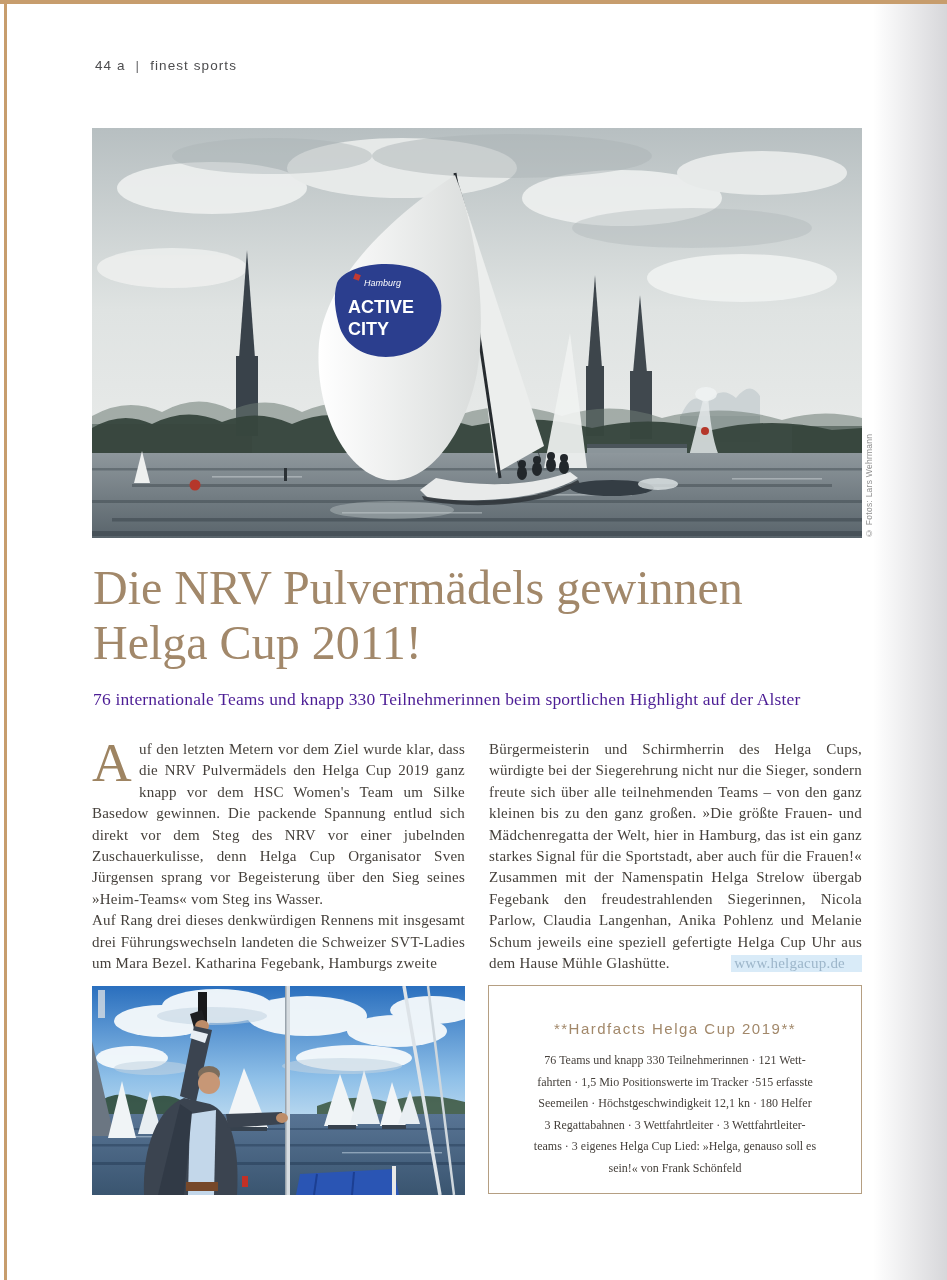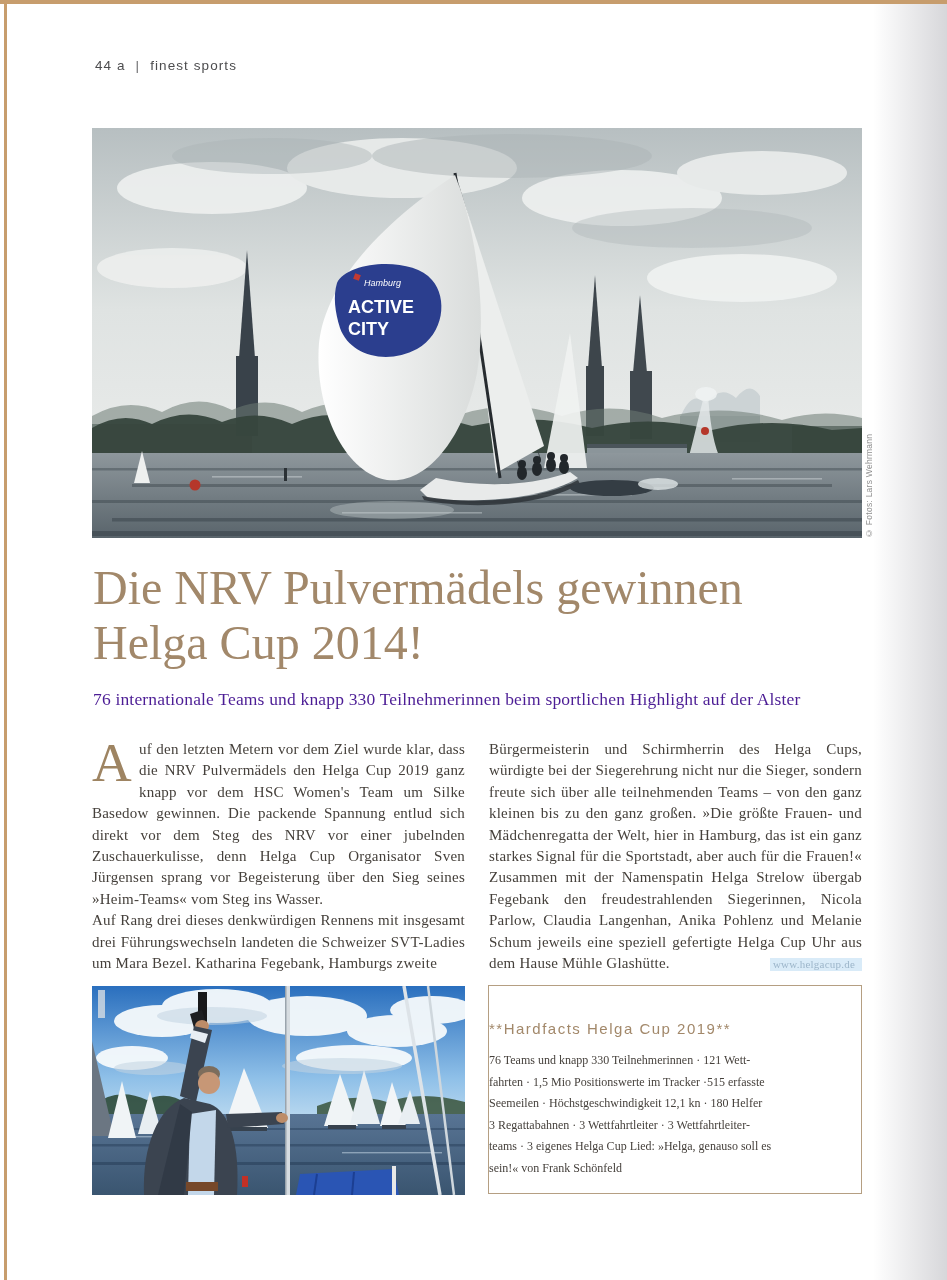--- a/index.html
+++ b/index.html
@@ -27,26 +27,26 @@
   .title{position:absolute;left:93px;top:560px;width:780px;
     font-size:48px;line-height:55px;color:#a2886a;font-weight:400;}
   .subtitle{position:absolute;left:93px;top:689px;width:780px;
     font-size:17.5px;color:#4c1d95;letter-spacing:.01em;}
   
   .article{position:absolute;left:92px;top:739px;width:770px;display:flex;gap:24px;}
   .col{width:373px;font-size:15px;line-height:21.4px;text-align:justify;color:#45403b;letter-spacing:.015em;}
   .col p{margin:0;}
   .dropcap{float:left;font-size:55px;line-height:43px;padding:2px 7px 0 0;color:#9e8462;}
   .link-row{text-align:right;margin-top:-21px;}
-  .weblink{font-size:11px;color:#9db6ca;background:#d9ebf8;padding:0 7px 1px 3px;text-decoration:none;}
+  .weblink{font-size:15px;color:#9db6ca;background:#d9ebf8;padding:0 17px 1px 3px;text-decoration:none;}
   
   .bottom-photo{position:absolute;left:92px;top:986px;width:373px;height:209px;overflow:hidden;}
   
   .hardfacts{position:absolute;left:488px;top:985px;width:374px;height:209px;
-    border:1.5px solid #b59f82;box-sizing:border-box;text-align:left;}
+    border:1.5px solid #b59f82;box-sizing:border-box;text-align:center;}
   .hardfacts-heading{margin-top:34px;font-family:"Liberation Sans", sans-serif;
     font-size:15px;color:#a2886a;letter-spacing:.1em;}
   .hardfacts-body{margin-top:13px;font-size:12px;line-height:21.5px;color:#46413c;}
   svg text{font-family:"Liberation Sans", sans-serif;}
 </style>
 </head>
 <body>
 
 <div id="page">
   <div class="border-top"></div>
@@ -161,21 +161,21 @@
         <ellipse cx="520" cy="360" rx="42" ry="8" fill="#343d44"></ellipse>
         <ellipse cx="566" cy="356" rx="20" ry="6" fill="#dfe5e6" opacity=".8"></ellipse>
         <ellipse cx="300" cy="382" rx="62" ry="9" fill="#cfd6d7" opacity=".35"></ellipse>
       </g>
     </svg>
   </div>
   <div class="photo-credit">© Fotos: Lars Wehrmann</div>
 
   <div class="title">
     <div>Die NRV Pulvermädels gewinnen</div>
-    <div>Helga Cup 2014!</div>
+    <div>Helga Cup 2011!</div>
   </div>
   <div class="subtitle">76 internationale Teams und knapp 330 Teilnehmerinnen beim sportlichen Highlight auf der Alster</div>
 
   <div class="article">
     <div class="col">
       <p><span class="dropcap">A</span><span>uf den letzten Metern vor dem Ziel wurde klar, dass die NRV Pulvermädels den Helga Cup 2019 ganz knapp vor dem HSC Women's Team um Silke Basedow gewinnen. Die packende Spannung entlud sich direkt vor dem Steg des NRV vor einer jubelnden Zuschauerkulisse, denn Helga Cup Organisator Sven Jürgensen sprang vor Begeisterung über den Sieg seines »Heim-Teams« vom Steg ins Wasser.</span></p>
       <p>Auf Rang drei dieses denkwürdigen Rennens mit insgesamt drei Führungswechseln landeten die Schweizer SVT-Ladies um Mara Bezel. Katharina Fegebank, Hamburgs zweite</p>
     </div>
     <div class="col">
       <p>Bürgermeisterin und Schirmherrin des Helga Cups, würdigte bei der Siegerehrung nicht nur die Sieger, sondern freute sich über alle teilnehmenden Teams – von den ganz kleinen bis zu den ganz großen. »Die größte Frauen- und Mädchenregatta der Welt, hier in Hamburg, das ist ein ganz starkes Signal für die Sportstadt, aber auch für die Frauen!« Zusammen mit der Namenspatin Helga Strelow übergab Fegebank den freudestrahlenden Siegerinnen, Nicola Parlow, Claudia Langenhan, Anika Pohlenz und Melanie Schum jeweils eine speziell gefertigte Helga Cup Uhr aus dem Hause Mühle Glashütte.</p>

